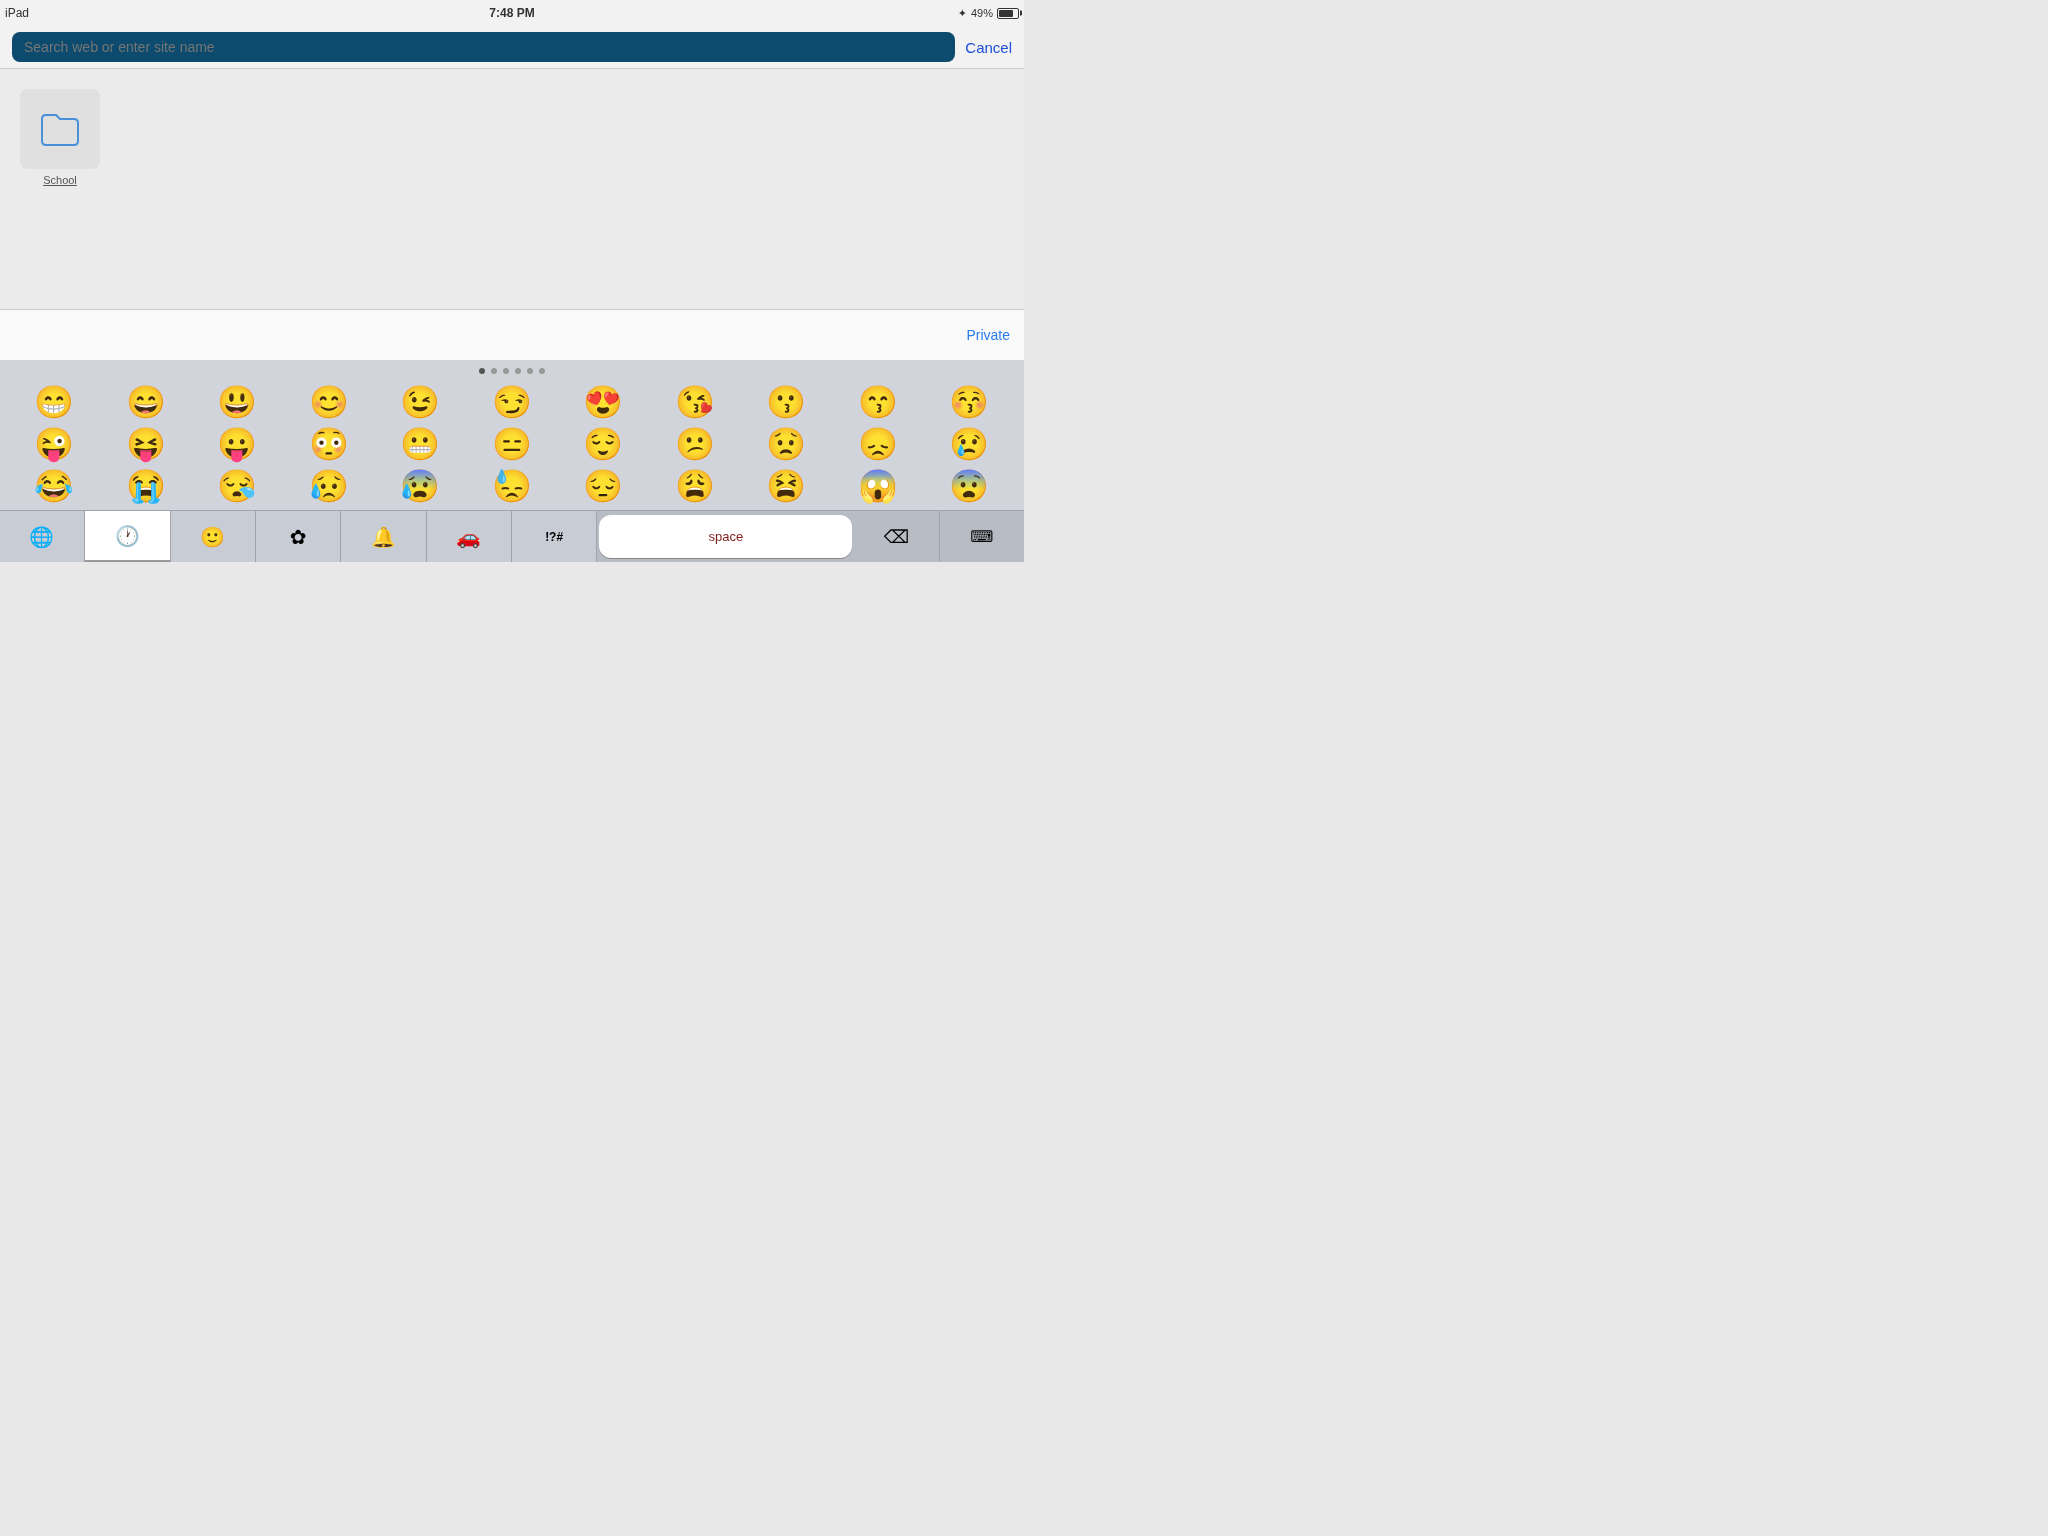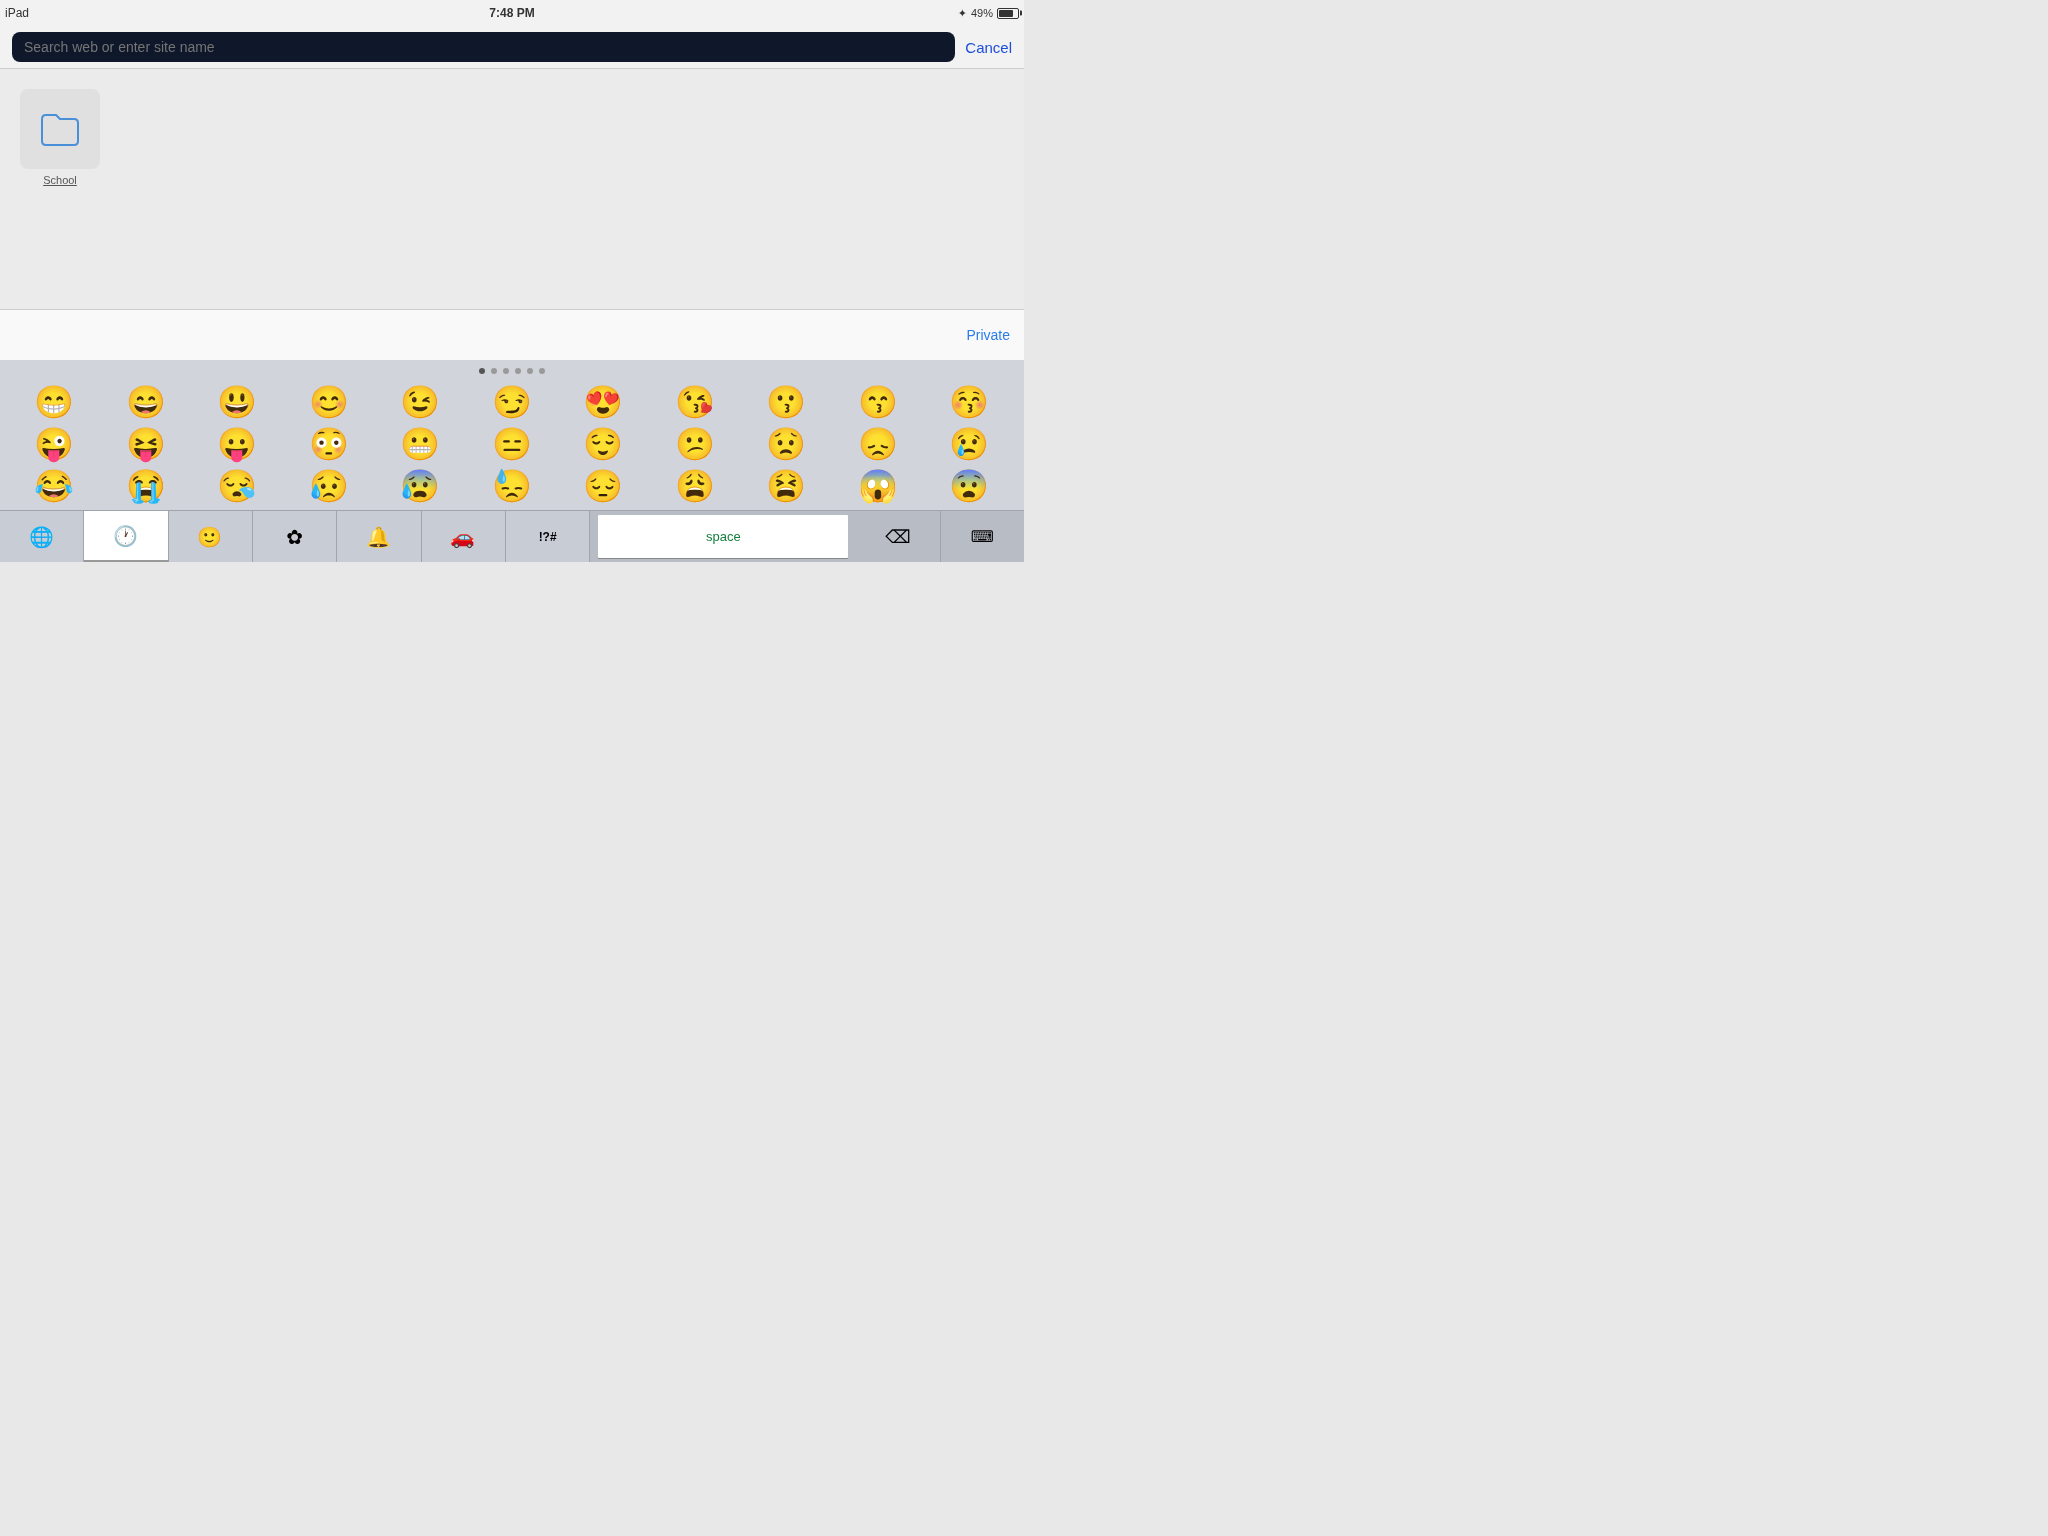--- a/index.html
+++ b/index.html
@@ -78,21 +78,21 @@
     #url-bar {
       display: flex;
       align-items: center;
       padding: 6px 12px;
       background: #f2f2f2;
       gap: 10px;
       border-bottom: 1px solid #ccc;
     }
     #search-input-wrapper {
       flex: 1;
-      background: #0f172a;
+      background: #0c4a6e;
       border-radius: 8px;
       padding: 6px 12px;
     }
     #search-input {
       width: 100%;
       background: transparent;
       border: none;
       outline: none;
       font-size: 14px;
       color: #999;
@@ -228,24 +228,24 @@
       background: #fff;
       border-bottom: 2px solid #999;
     }
     .toolbar-btn:last-child {
       border-right: none;
     }
     .toolbar-btn.space-btn {
       flex: 3;
       font-size: 13px;
       font-weight: 500;
-      color: #15803d;
+      color: #7f1d1d;
       background: #fff;
-      border-radius: 1px;
-      margin: 4px 8px;
+      border-radius: 12px;
+      margin: 4px 2px;
       border: none;
       box-shadow: 0 1px 0 #888;
     }
     .toolbar-btn.delete-btn {
       background: #b8bdc5;
     }
     .toolbar-btn.keyboard-btn {
       background: #b8bdc5;
     }
   </style>

